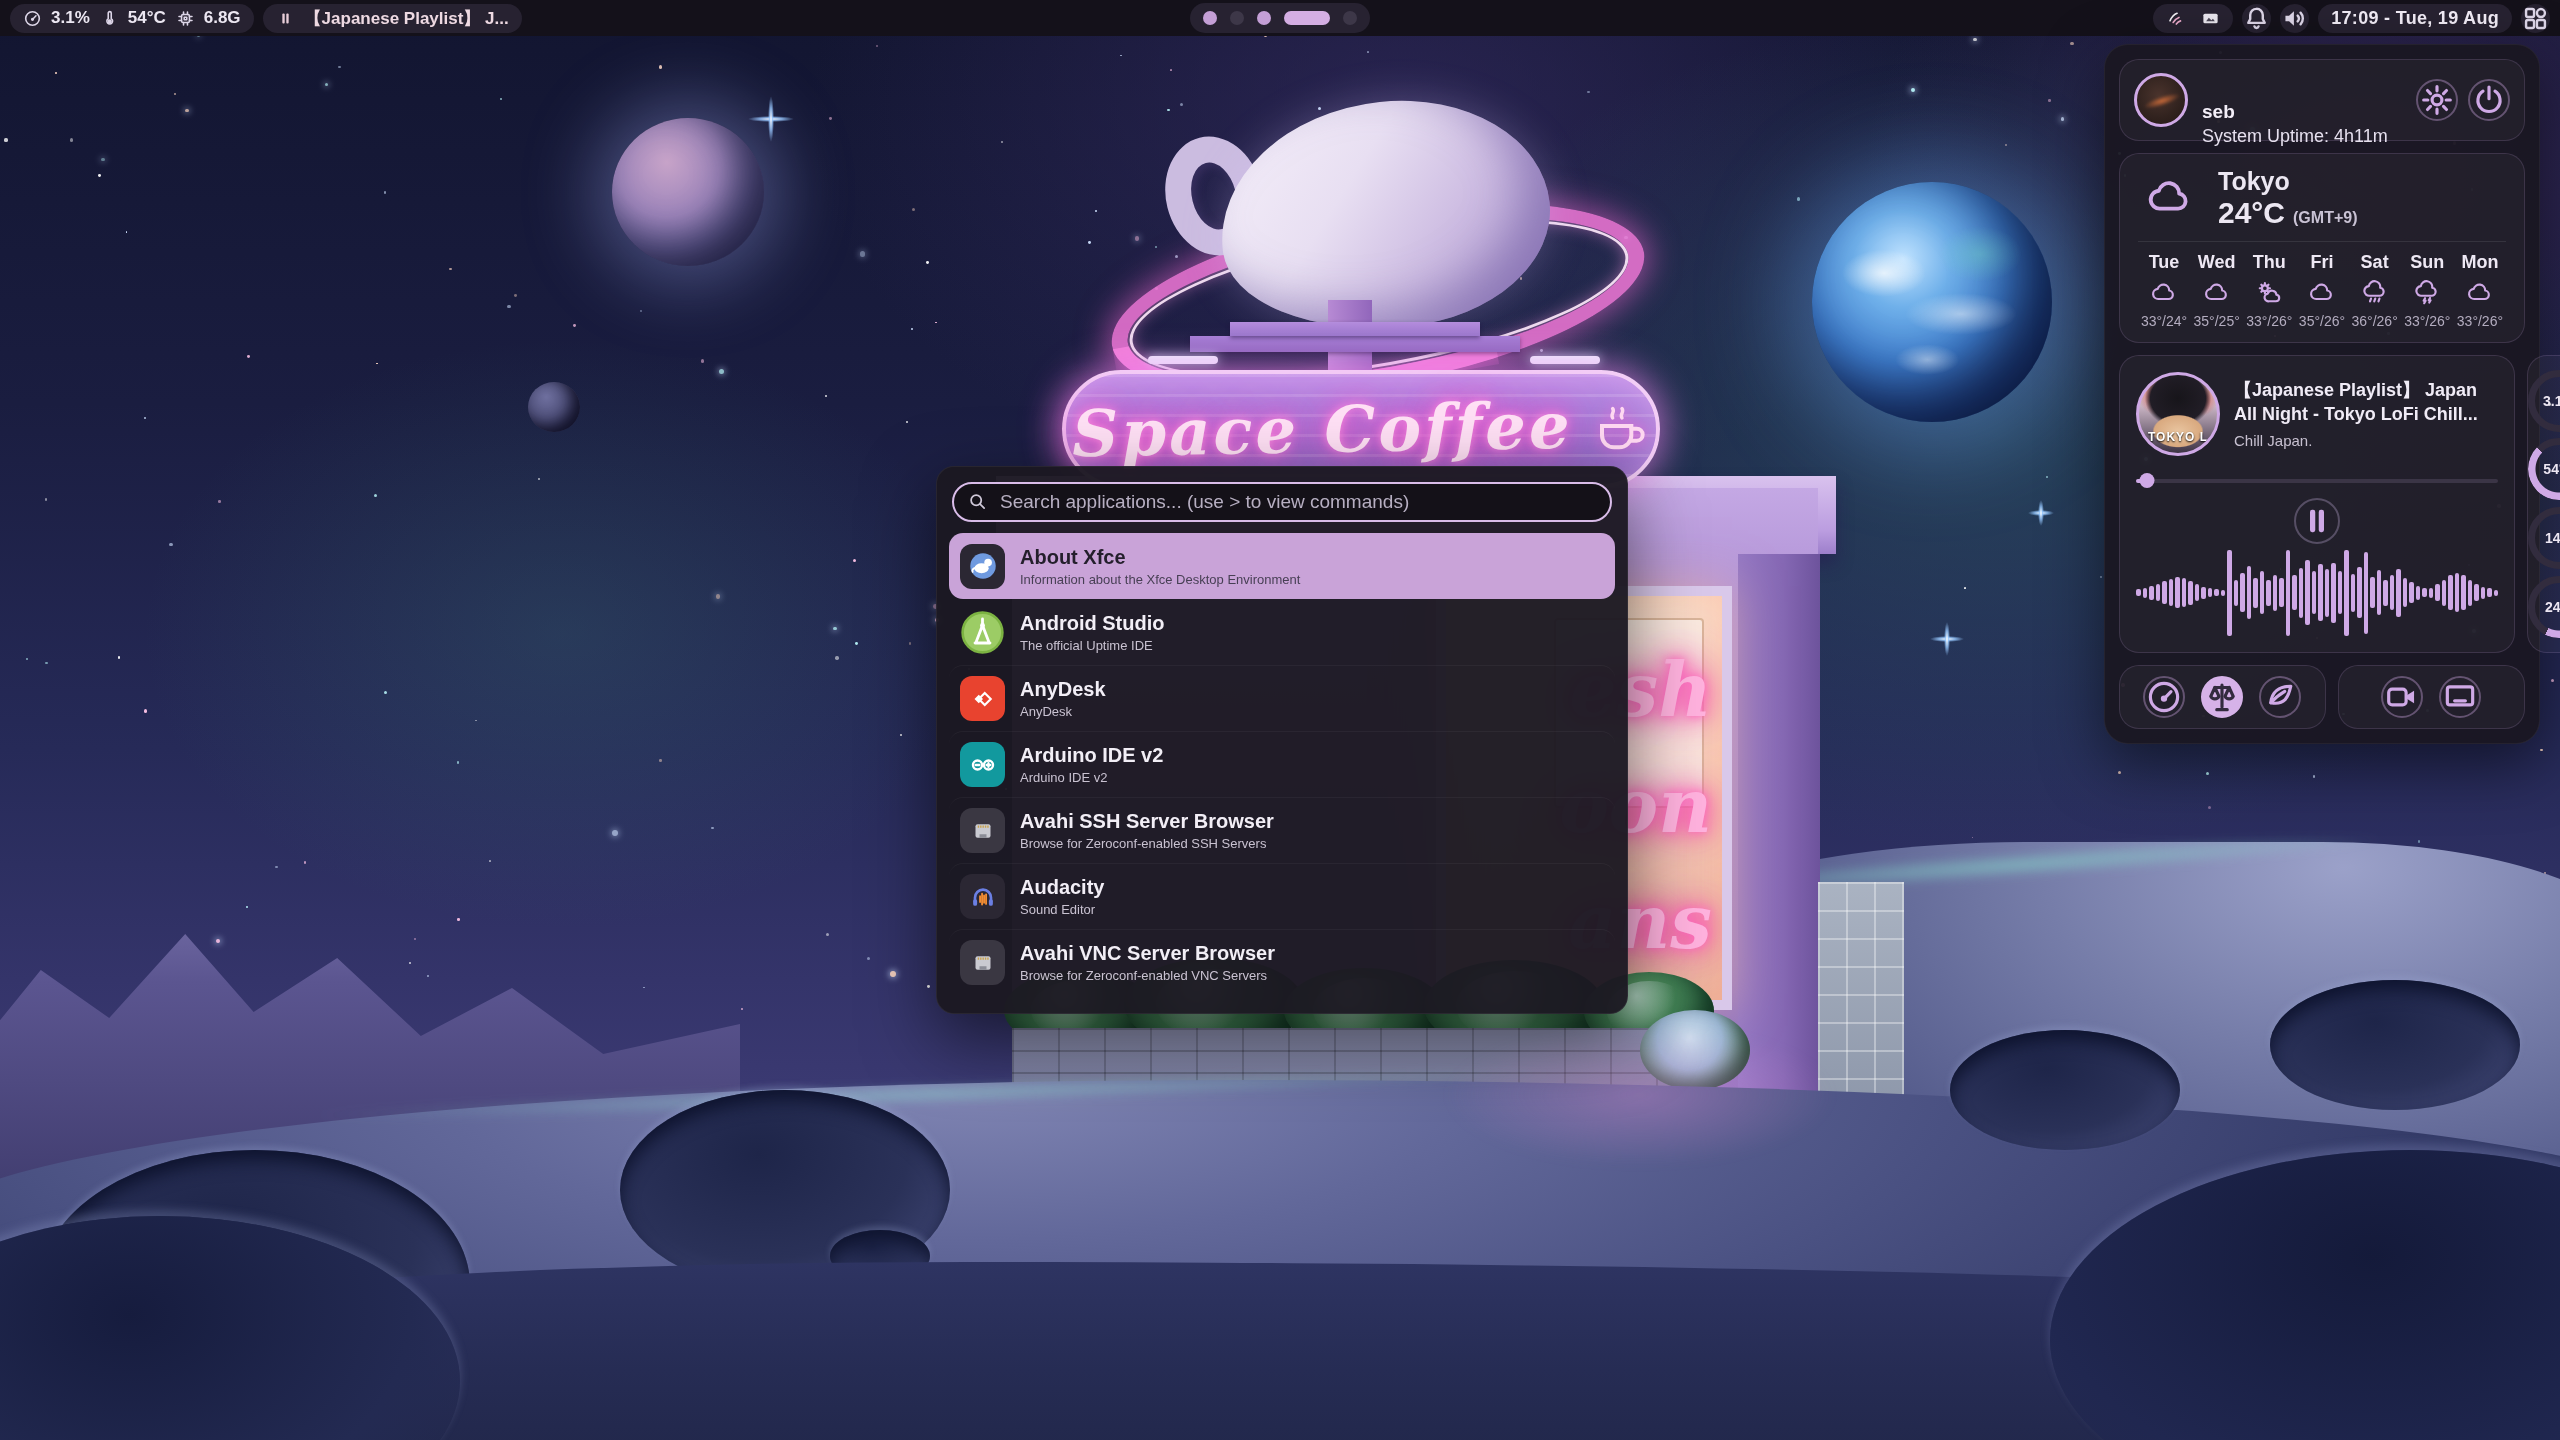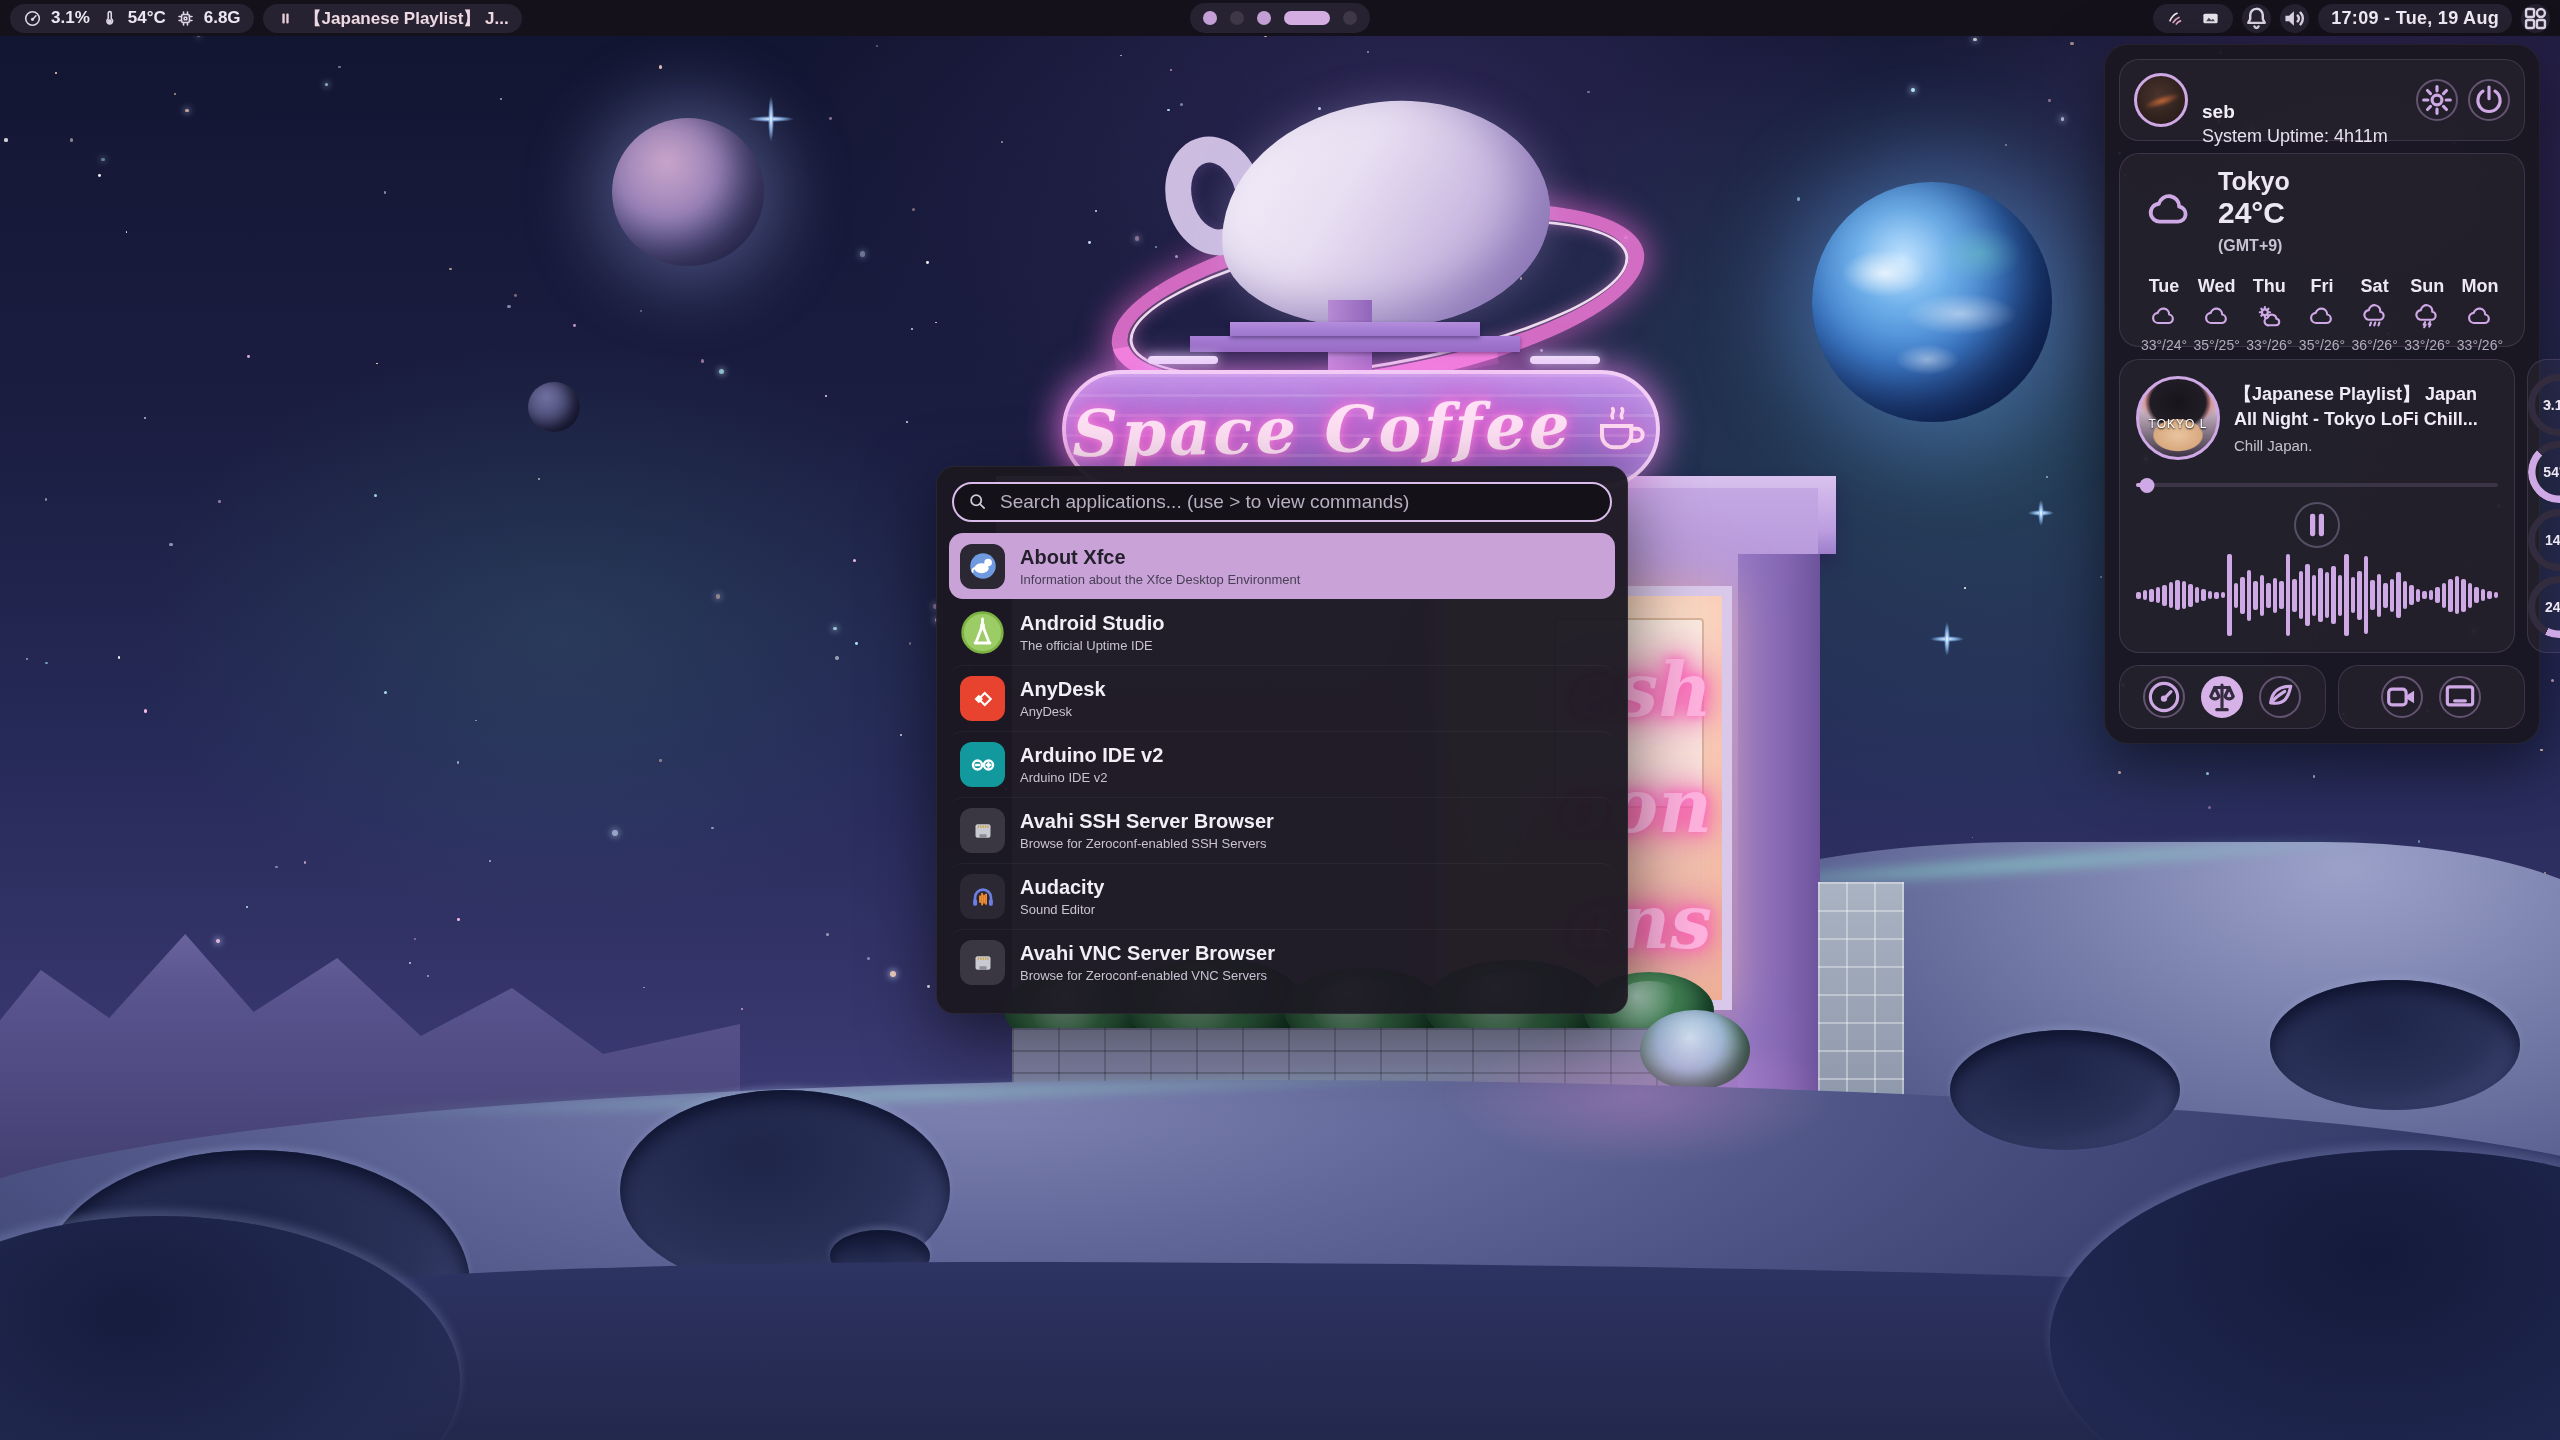--- a/index.html
+++ b/index.html
@@ -219,42 +219,42 @@
   .round-btn{ width:42px; height:42px; border-radius:50%; border:2px solid rgba(207,169,230,.38);
     display:flex; align-items:center; justify-content:center; color:var(--accent); background:transparent; }
   .round-btn svg{ width:21px; height:21px; }
   .round-btn.filled{ background:#d6b2e8; border-color:#d6b2e8; color:#332b3e; }
 
   .weather-card{ height:194px; padding:14px 18px 10px; display:flex; flex-direction:column; }
   .weather-now{ display:flex; align-items:center; gap:16px; }
   .weather-big-ic{ width:64px; height:46px; color:var(--accent); }
   .weather-big-ic svg{ width:100%; height:100%; }
   .weather-city{ font-size:25px; font-weight:bold; line-height:1.1; }
-  .weather-temp{ font-size:30px; font-weight:bold; line-height:1.1; display:flex; align-items:baseline; gap:8px;flex-direction:column; }
+  .weather-temp{ font-size:30px; font-weight:bold; line-height:1.1; display:flex; align-items:baseline; gap:8px; }
   .weather-tz{ font-size:16px; font-weight:bold; color:#c9c2d4; }
   .weather-div{ height:1px; background:rgba(255,255,255,.09); margin:12px 0 10px; }
   .forecast{ display:flex; justify-content:space-between; }
   .fday{ display:flex; flex-direction:column; align-items:center; gap:7px; width:52px; }
   .fday-name{ font-size:18px; font-weight:bold; color:#eee8f4; }
   .fday-ic{ width:30px; height:26px; color:var(--accent); }
   .fday-ic svg{ width:100%; height:100%; }
   .fday-temps{ font-size:14px; color:#b3acbf; white-space:nowrap; }
 
   .mid-row{ display:flex; gap:12px; height:306px; }
   .media-card{ flex:1; padding:16px; display:flex; flex-direction:column; }
   .media-top{ display:flex; gap:14px; align-items:center; }
   .album{ width:84px; height:84px; border-radius:50%; border:3px solid var(--accent); flex:0 0 auto; position:relative; overflow:hidden;
     background:
       radial-gradient(34px 22px at 50% 72%, #e8c49f 0%, #d9a97f 70%, transparent 75%),
       radial-gradient(46px 40px at 50% 30%, #17151a 0%, #211d26 60%, transparent 72%),
       radial-gradient(circle at 24% 26%, #d94f3f 0%, transparent 24%),
       radial-gradient(circle at 78% 30%, #d94f3f 0%, transparent 22%),
       linear-gradient(180deg,#efe3e2 0%, #c9b4c4 40%, #3c3344 100%);
   }
-  .album-text{ position:absolute; left:0; right:0; bottom:26px; text-align:center; font-size:12px; font-weight:normal;
+  .album-text{ position:absolute; left:0; right:0; bottom:9px; text-align:center; font-size:12px; font-weight:bold;
     color:#fff; letter-spacing:1px; text-shadow:0 1px 2px #000; }
   .media-txt{ min-width:0; }
   .media-title{ font-size:18px; font-weight:bold; line-height:1.35; color:#f0ebf6; }
   .media-sub{ font-size:15px; color:#c7c0d0; margin-top:6px; }
   .progress{ margin-top:18px; position:relative; height:14px; display:flex; align-items:center; }
   .progress-track{ width:100%; height:4px; border-radius:2px; background:#3b3546; }
   .progress-fill{ position:absolute; left:0; height:4px; border-radius:2px; background:var(--accent); }
   .progress-knob{ position:absolute; width:15px; height:15px; border-radius:50%; background:var(--accent); transform:translateX(-50%); }
   .media-controls{ display:flex; justify-content:center; margin-top:10px; }
   .pause-btn{ width:46px; height:46px; border-radius:50%; border:2px solid #564e64; color:var(--accent);

